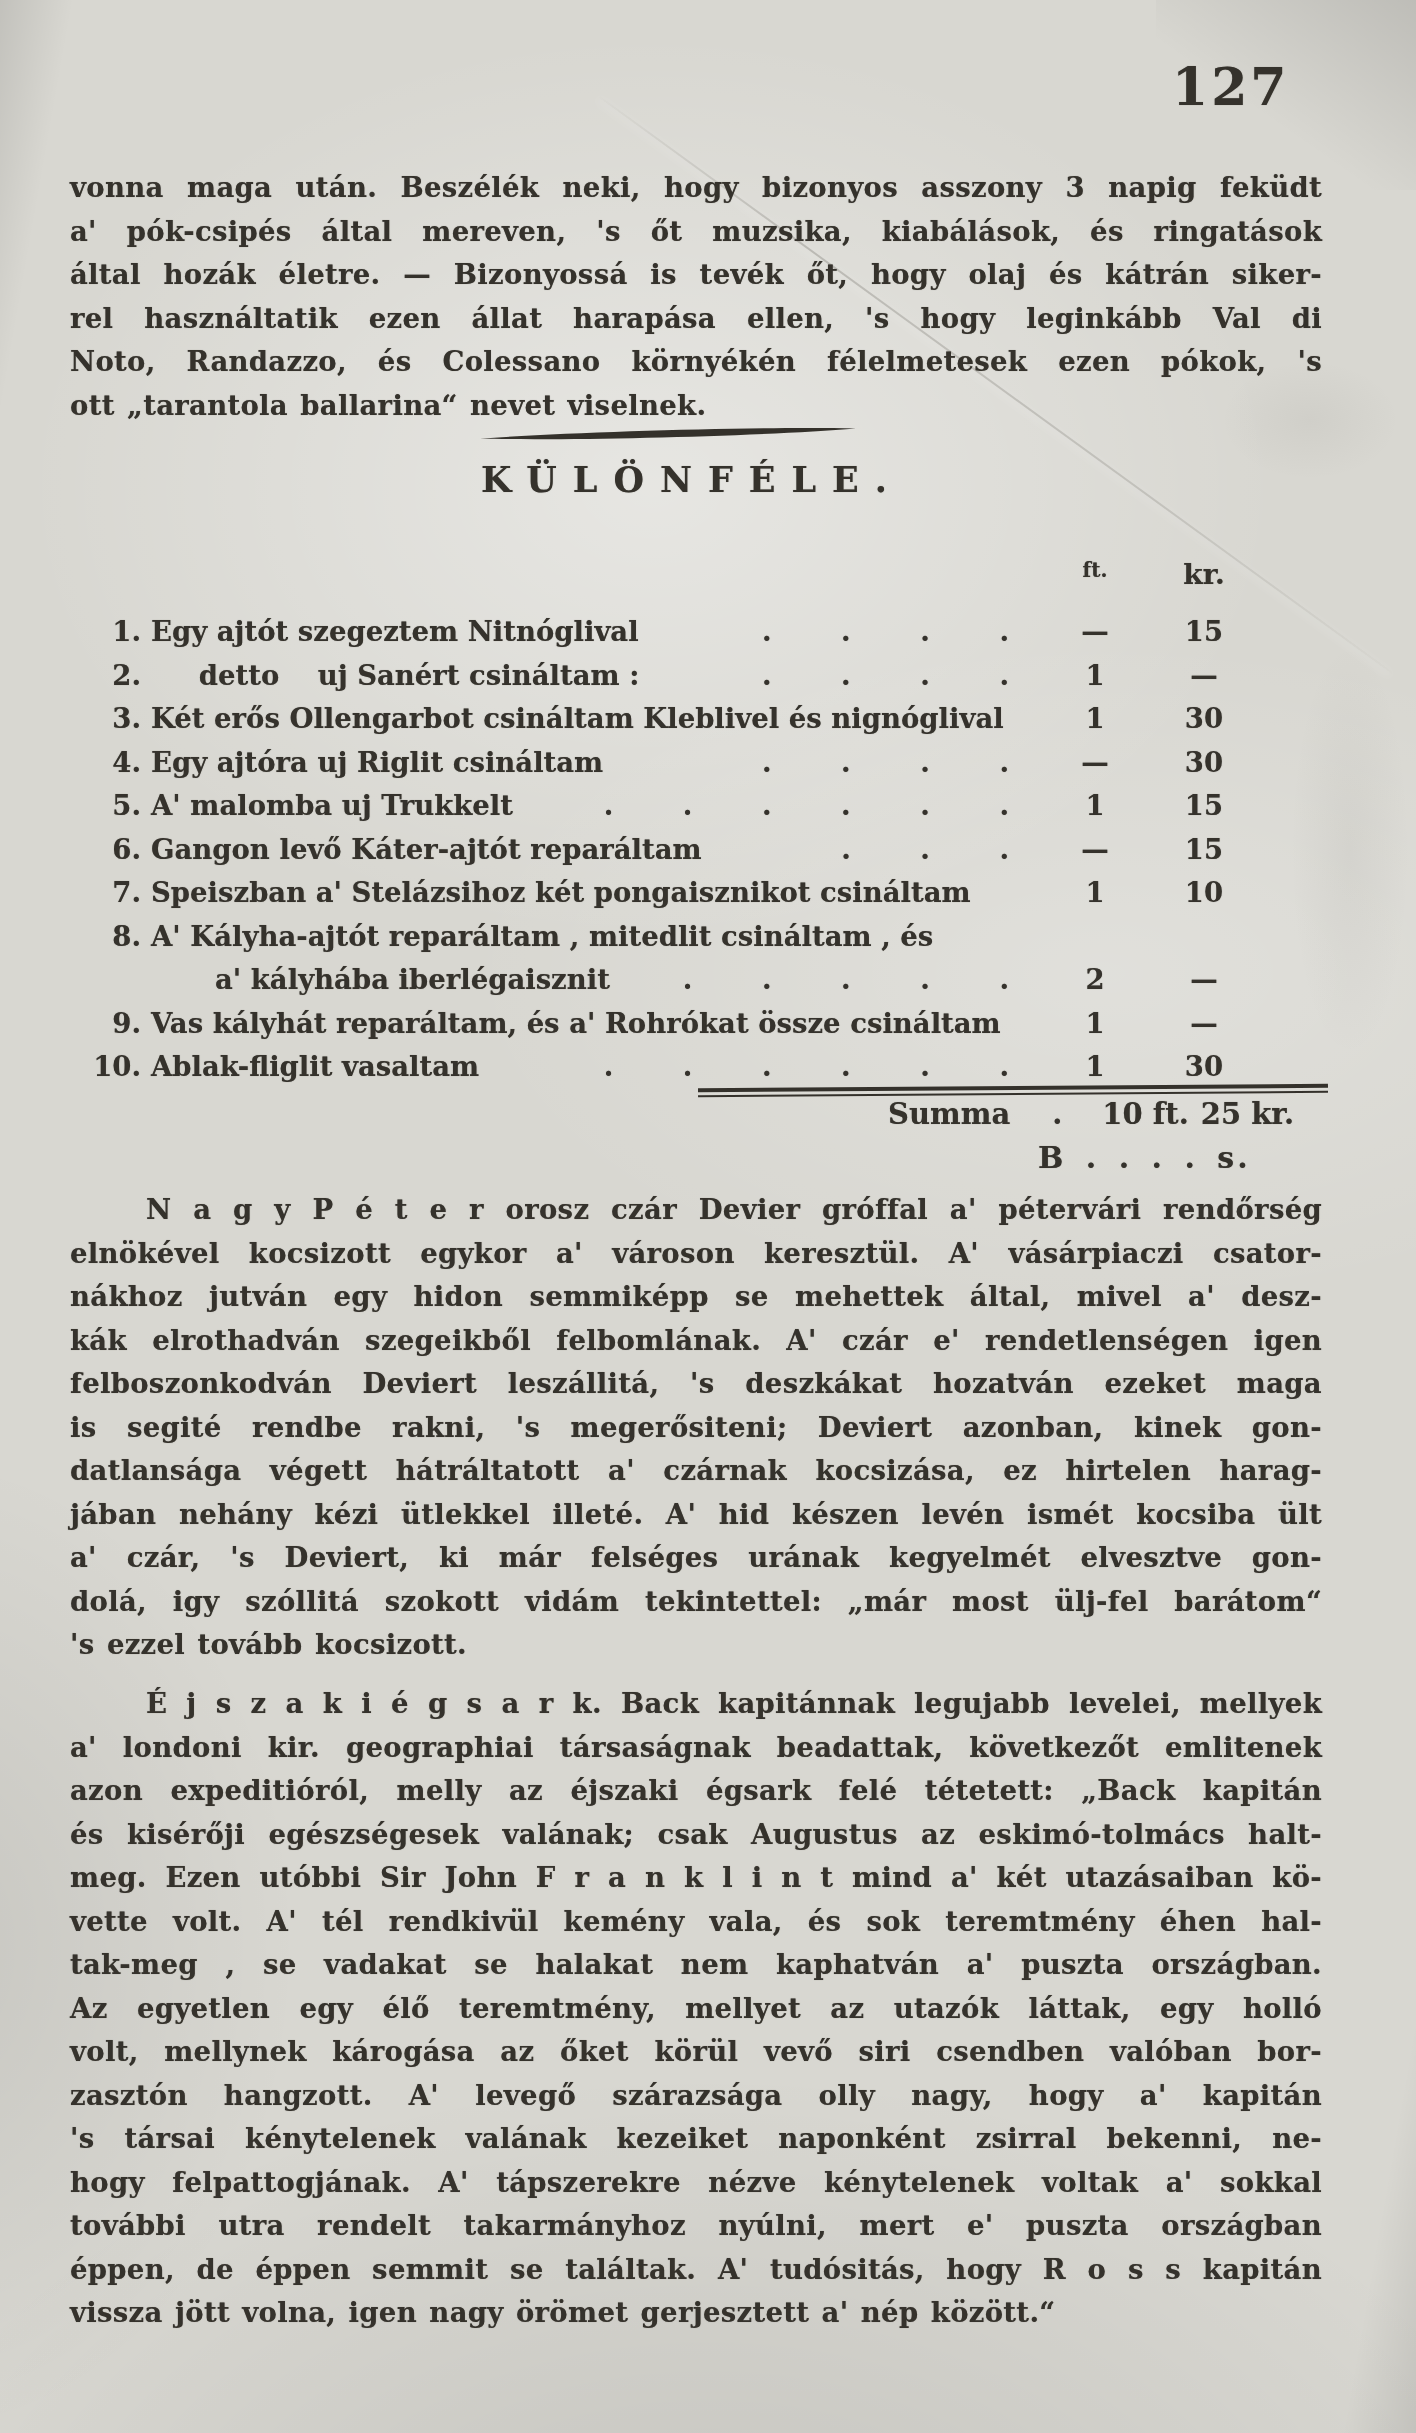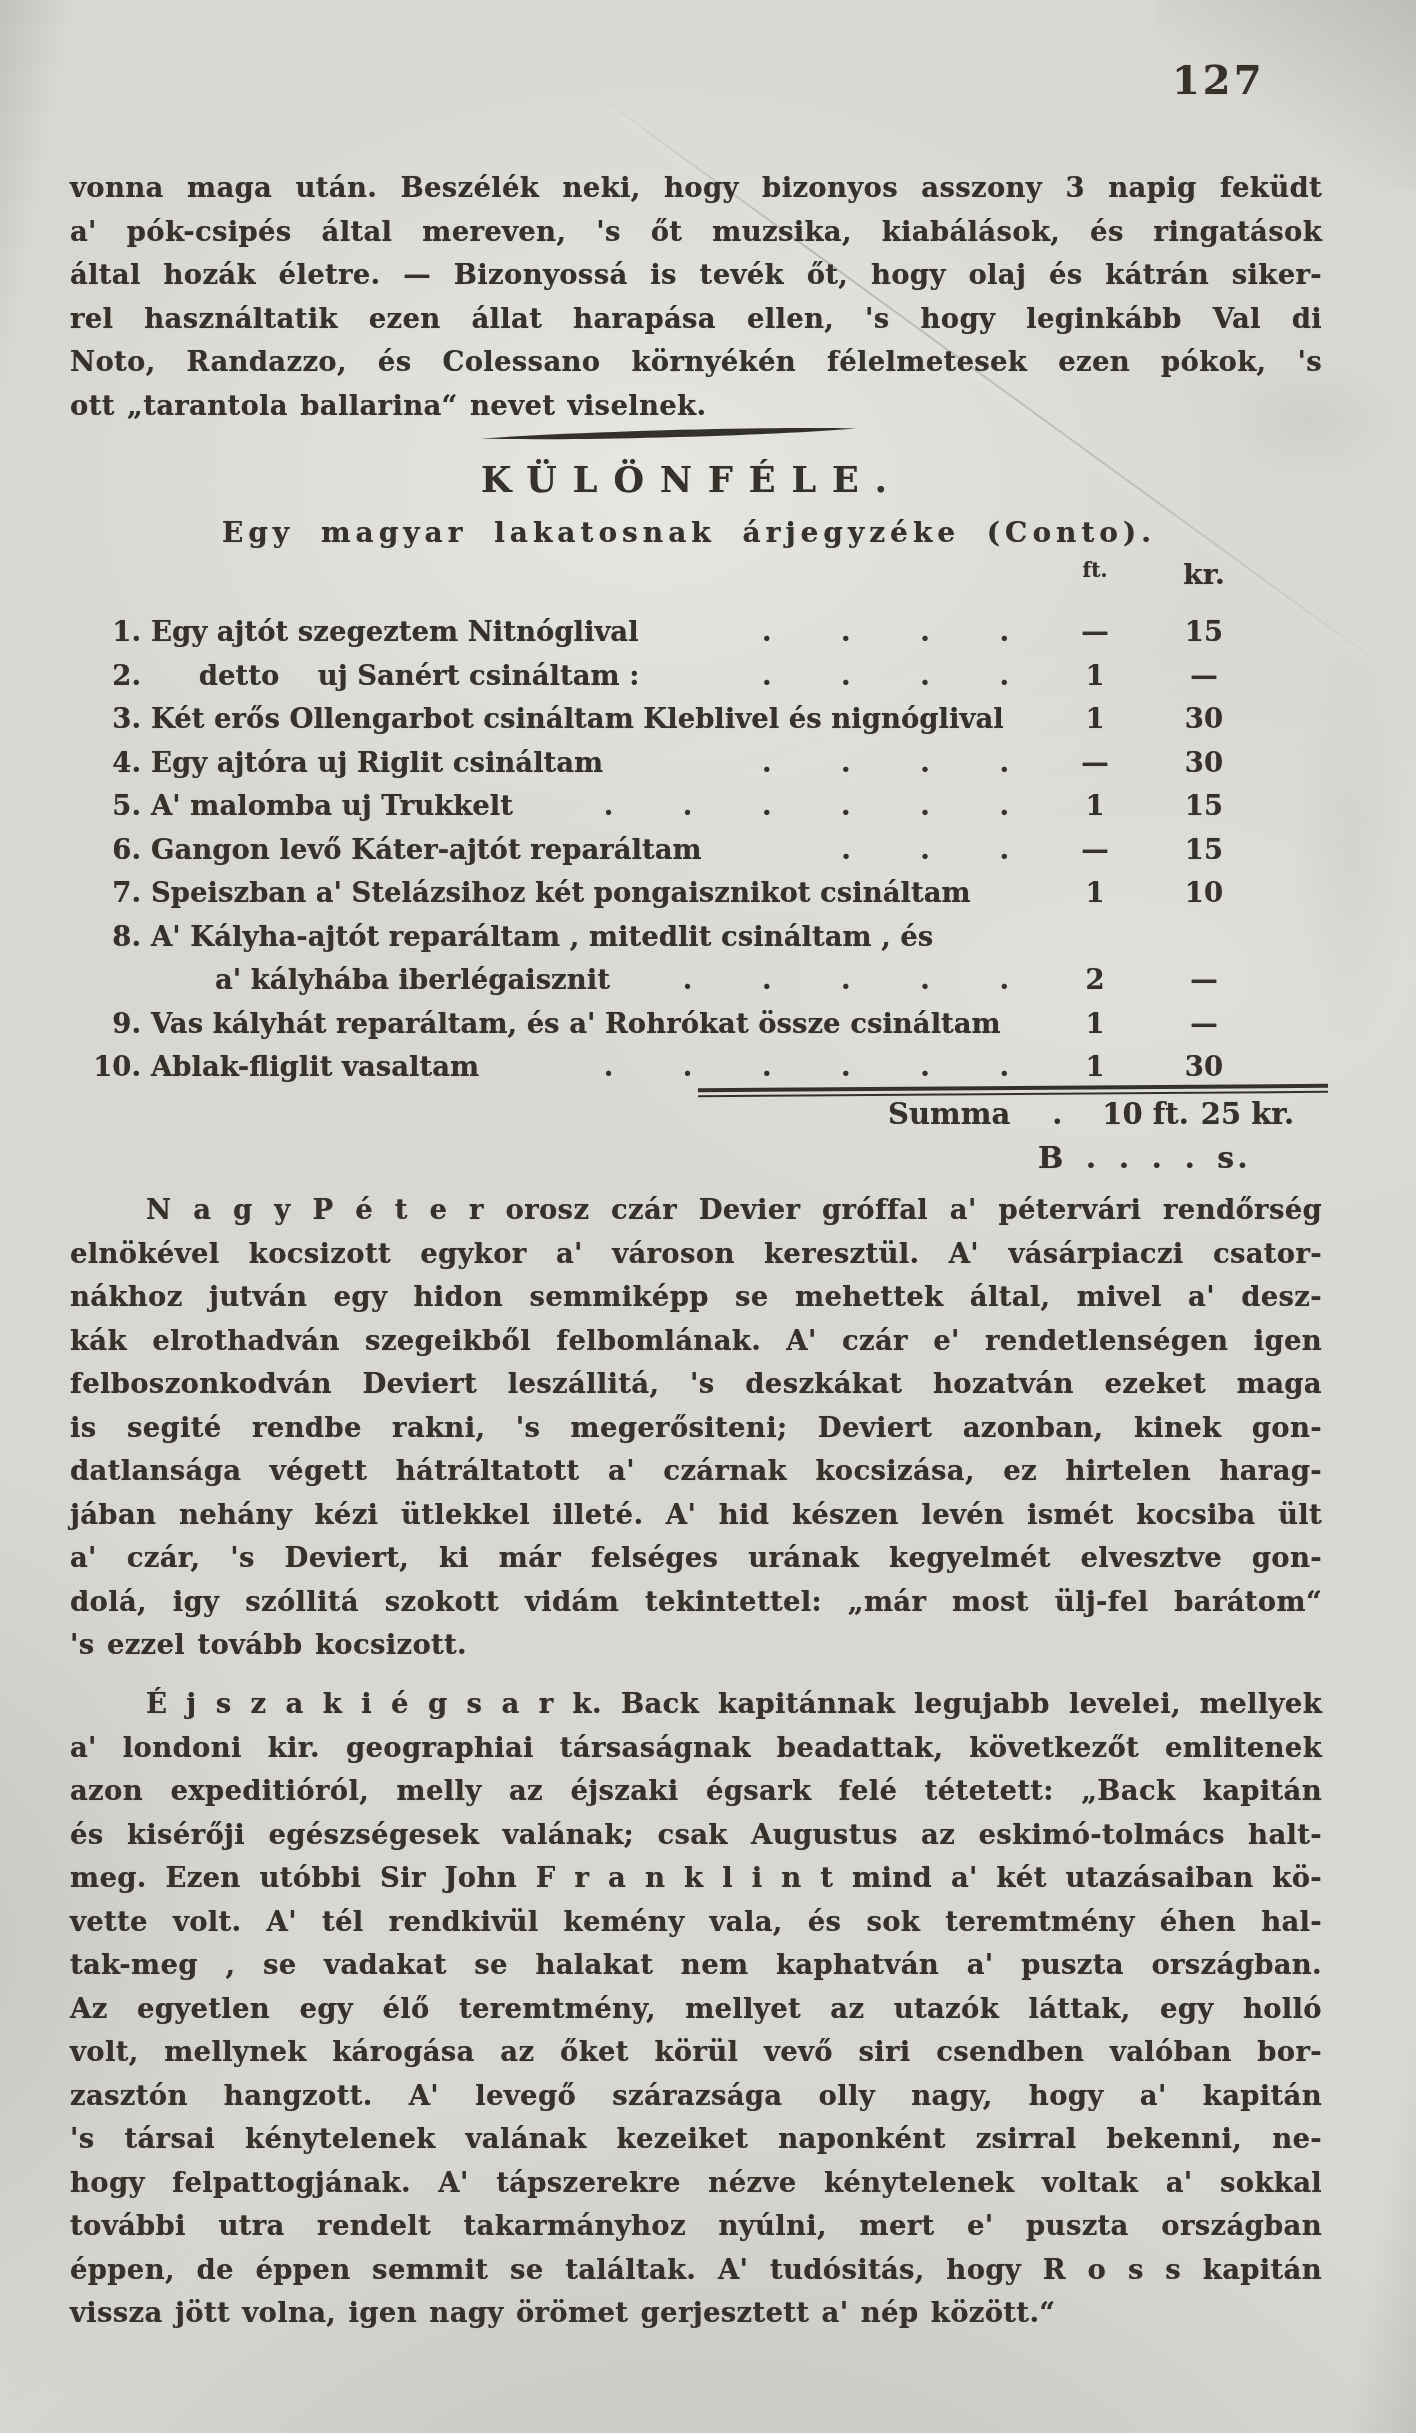--- a/index.html
+++ b/index.html
@@ -25,21 +25,21 @@
     background:linear-gradient(to right, rgba(0,0,0,0) 0%, rgba(96,93,86,0.28) 25%, rgba(96,93,86,0.20) 70%, rgba(0,0,0,0) 100%);
     box-shadow: 0 3px 10px rgba(255,255,255,0.45);
   }
   .corner-fold {
     position:absolute; top:0; right:0; width:260px; height:190px;
     background:linear-gradient(215deg, rgba(0,0,0,0.12), rgba(0,0,0,0) 60%);
   }
 
   .pageno {
     position:absolute; top:56px; left:1172px; width:110px;
-    font-size:40px; letter-spacing:3px;
+    font-size:52px; letter-spacing:3px;
   }
 
   .para { position:absolute; left:70px; width:1252px; font-size:27.5px; line-height:43.5px;
           letter-spacing:0.3px; word-spacing:2.5px; }
   .para .line { text-align:justify; text-align-last:justify; }
   .para .line.last { text-align-last:left; }
   .para.indent-first .line:first-child { padding-left:76px; }
 
   .p-intro { top:166px; }
   .p-czar  { top:1188px; }
@@ -106,21 +106,20 @@
       <div class="line last">ott „tarantola ballarina“ nevet viselnek.</div>
     </div>
 
   <div class="divider">
     <svg width="380" height="14" viewBox="0 0 380 14">
       <path d="M2,8 C95,3 280,1 378,5 C285,11 95,12 2,8 Z" fill="#34312b"></path>
     </svg>
   </div>
 
   <div class="h1">KÜLÖNFÉLE.</div>
-  <div class="h2">Egy magyar lakatosnak árjegyzéke (Conto).</div>
 
   <div class="col-ft">ft.</div>
   <div class="col-kr">kr.</div>
 
   <div class="invoice">
     <div class="row">
       <span class="num">1.</span>
       <span class="desc">
           <span class="dtext">Egy ajtót szegeztem Nitnóglival</span>
           <span class="dots">. . . .</span>

